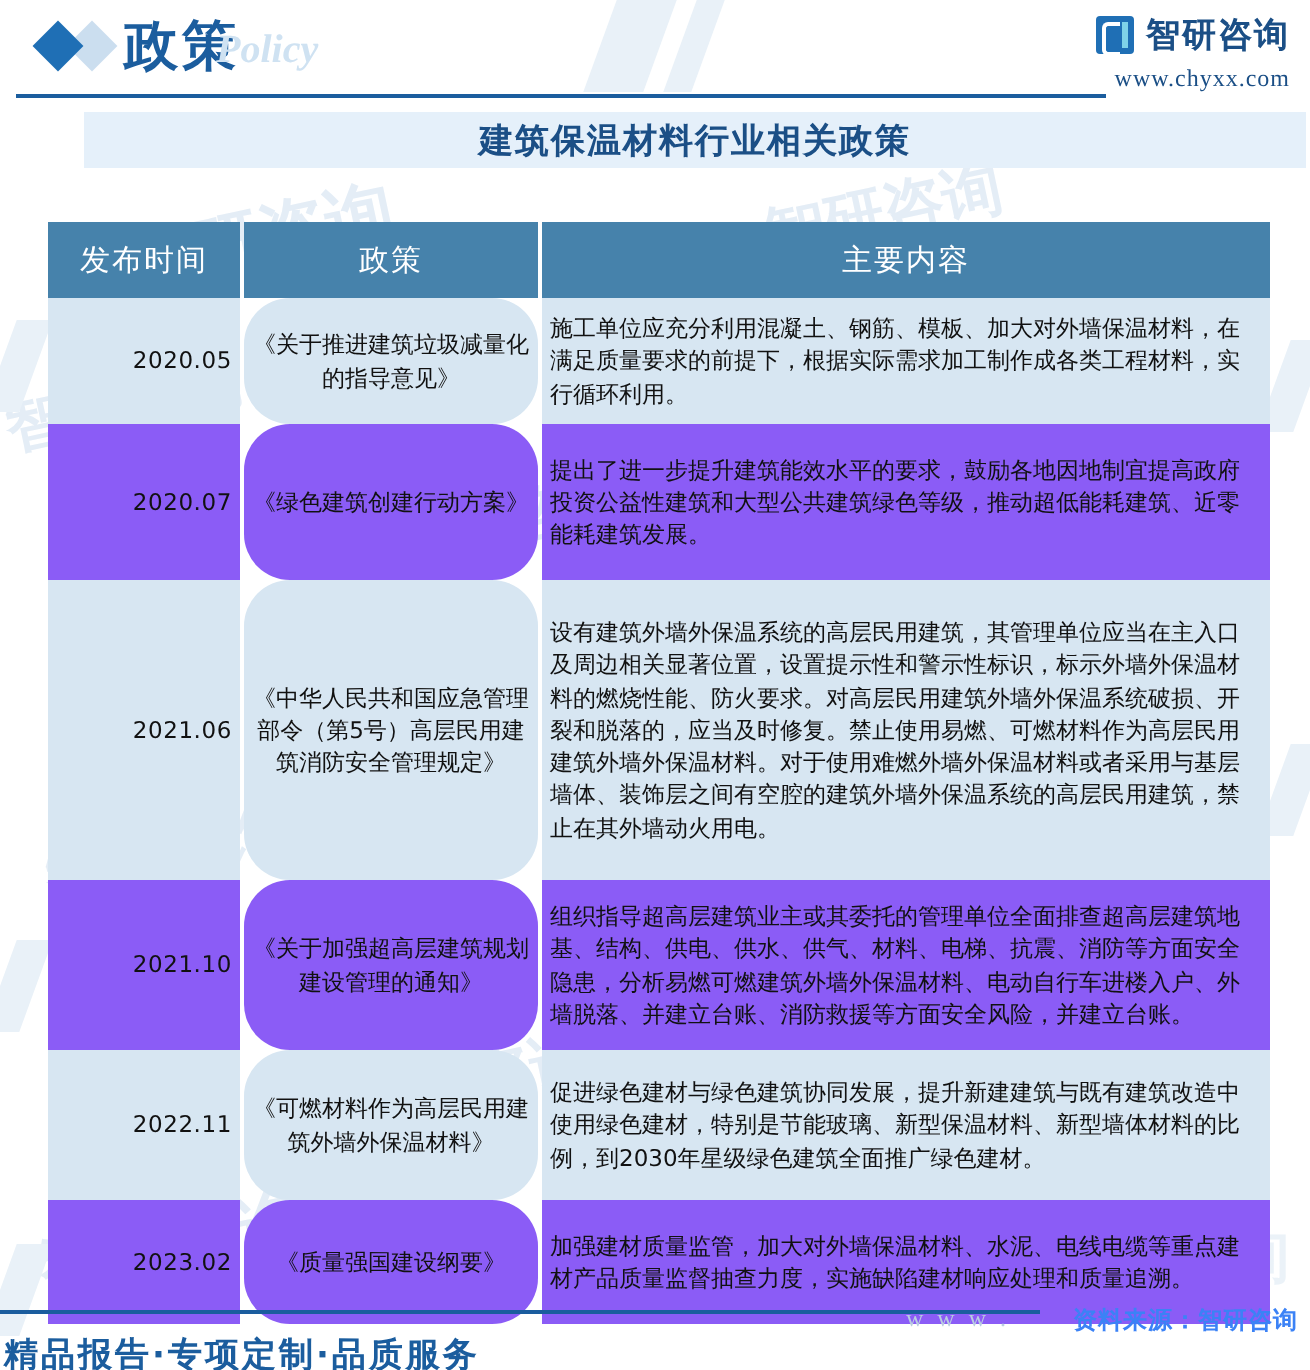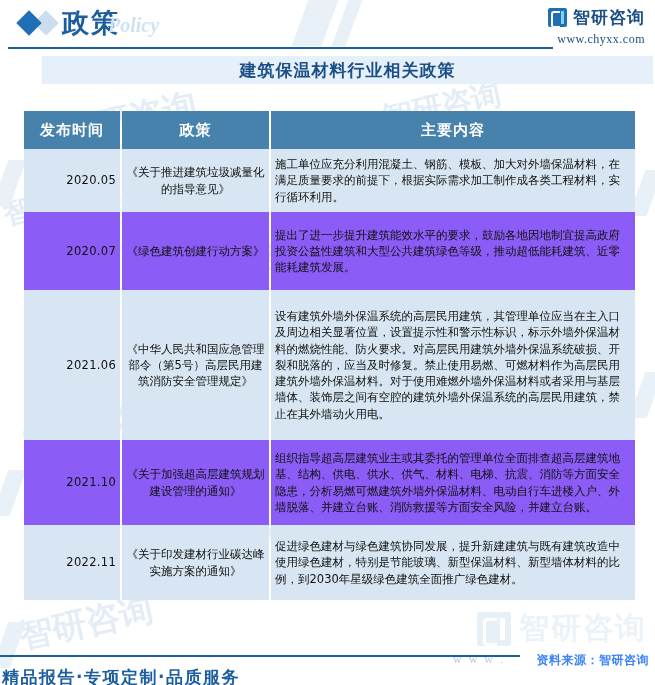--- a/index.html
+++ b/index.html
@@ -168,21 +168,21 @@
   table.policy {
     width: 611px;
     border-collapse: separate;
     border-spacing: 2px 0;
     table-layout: fixed;
   }
   table.policy th {
     background: #4682ab;
     color: #ffffff;
     font-size: 15px;
-    font-weight: bold;
+    font-weight: normal;
     height: 38px;
     letter-spacing: 1px;
     font-family: "DejaVu Sans", "Liberation Sans", sans-serif;
   }
   table.policy td {
     vertical-align: middle;
     font-size: 11.5px;
     line-height: 1.42;
     padding: 5px 4px;
     font-family: "DejaVu Sans", "Liberation Sans", sans-serif;
@@ -192,20 +192,21 @@
   tr.plain td { background: #8b5cf6; }
   td.c-date {
     text-align: right;
     font-family: "Liberation Mono", "DejaVu Sans Mono", monospace;
     font-size: 11.5px;
     letter-spacing: .3px;
     color: #222;
   }
   td.c-policy {
     text-align: center;
+    border-radius: 23px;
   }
   td.c-content {
     text-align: left;
     padding-left: 7px;
     padding-right: 7px;
     line-height: 1.5;
   }
 
   
   .footer-rule {
@@ -358,22 +359,27 @@
         <td class="c-policy">《中华人民共和国应急管理部令（第5号）高层民用建筑消防安全管理规定》</td>
         <td class="c-content">设有建筑外墙外保温系统的高层民用建筑，其管理单位应当在主入口及周边相关显著位置，设置提示性和警示性标识，标示外墙外保温材料的燃烧性能、防火要求。对高层民用建筑外墙外保温系统破损、开裂和脱落的，应当及时修复。禁止使用易燃、可燃材料作为高层民用建筑外墙外保温材料。对于使用难燃外墙外保温材料或者采用与基层墙体、装饰层之间有空腔的建筑外墙外保温系统的高层民用建筑，禁止在其外墙动火用电。</td>
       </tr>
       <tr class="plain" style="height: 85px;">
         <td class="c-date">2021.10</td>
         <td class="c-policy">《关于加强超高层建筑规划建设管理的通知》</td>
         <td class="c-content">组织指导超高层建筑业主或其委托的管理单位全面排查超高层建筑地基、结构、供电、供水、供气、材料、电梯、抗震、消防等方面安全隐患，分析易燃可燃建筑外墙外保温材料、电动自行车进楼入户、外墙脱落、并建立台账、消防救援等方面安全风险，并建立台账。</td>
       </tr>
       <tr class="shade" style="height: 75px;">
         <td class="c-date">2022.11</td>
-        <td class="c-policy">《关于印发建材行业碳达峰实施方案的通知》</td>
+        <td class="c-policy">《可燃材料作为高层民用建筑外墙外保温材料》</td>
         <td class="c-content">促进绿色建材与绿色建筑协同发展，提升新建建筑与既有建筑改造中使用绿色建材，特别是节能玻璃、新型保温材料、新型墙体材料的比例，到2030年星级绿色建筑全面推广绿色建材。</td>
+      </tr>
+      <tr class="plain" style="height: 62px;">
+        <td class="c-date">2023.02</td>
+        <td class="c-policy">《质量强国建设纲要》</td>
+        <td class="c-content">加强建材质量监管，加大对外墙保温材料、水泥、电线电缆等重点建材产品质量监督抽查力度，实施缺陷建材响应处理和质量追溯。</td>
       </tr>
     </tbody>
   </table>
 </div>
 
 <div class="wm-bigmark">
   <div class="bm"></div>
   <div class="bt">智研咨询</div>
 </div>
 

